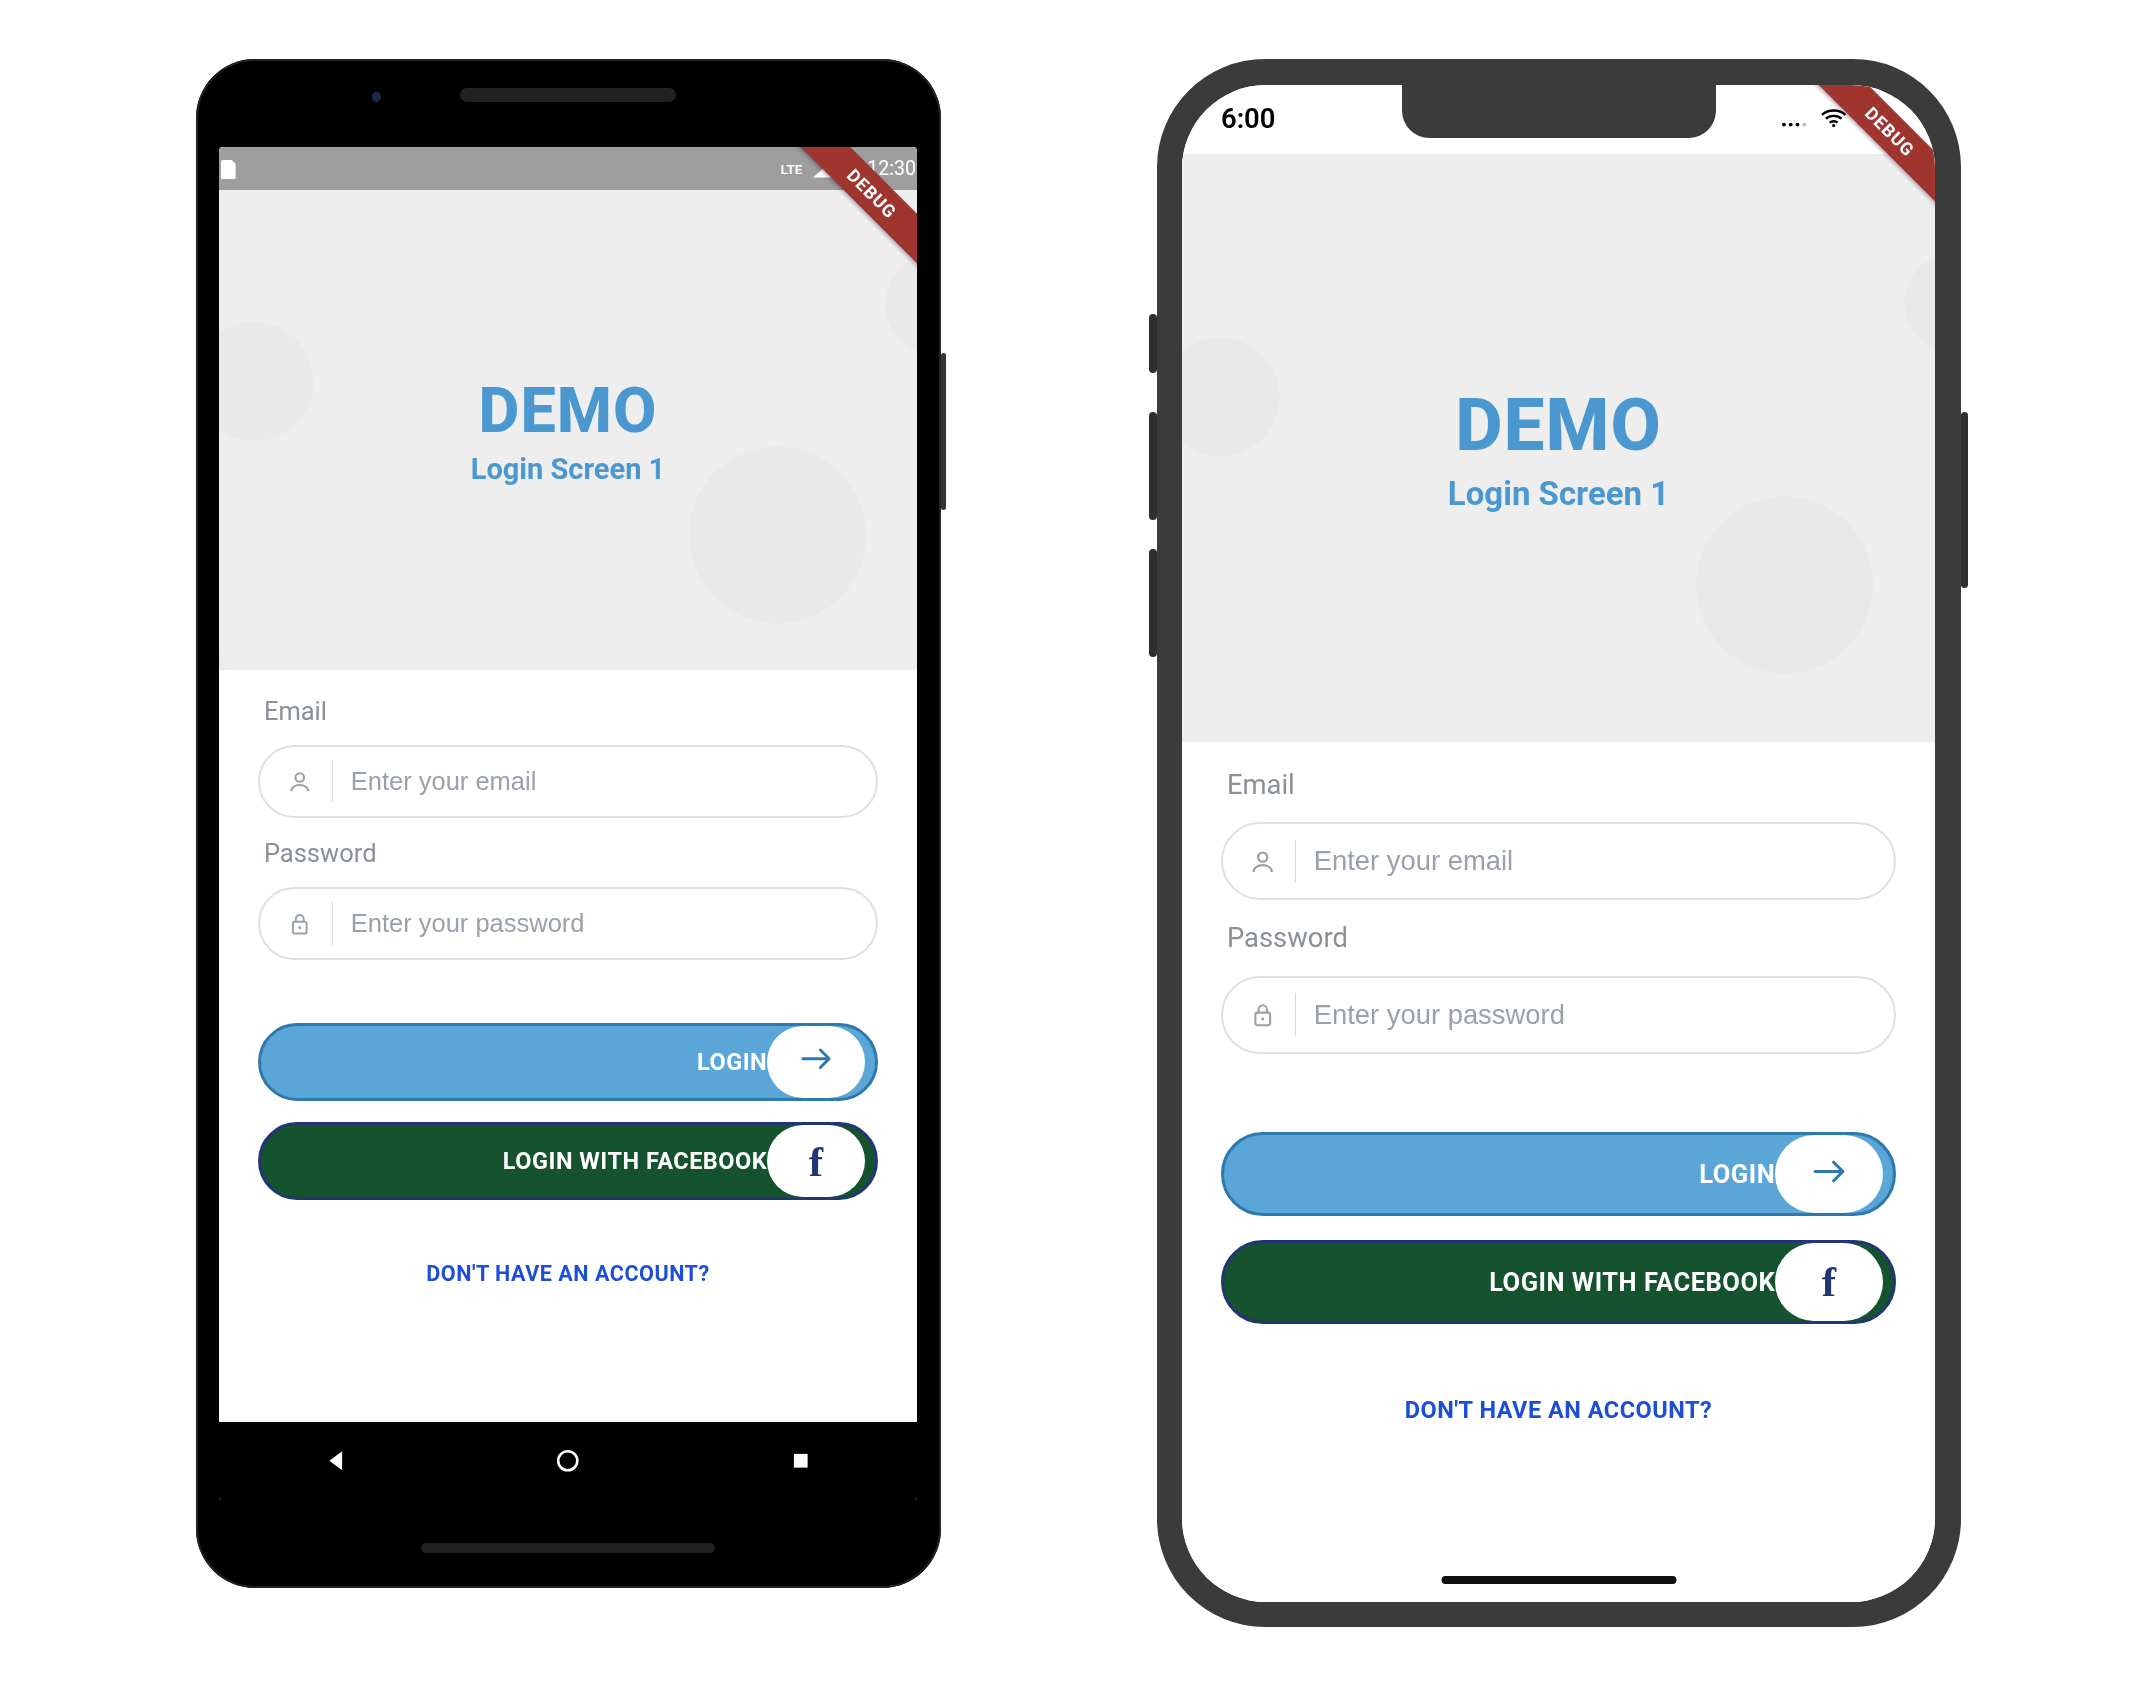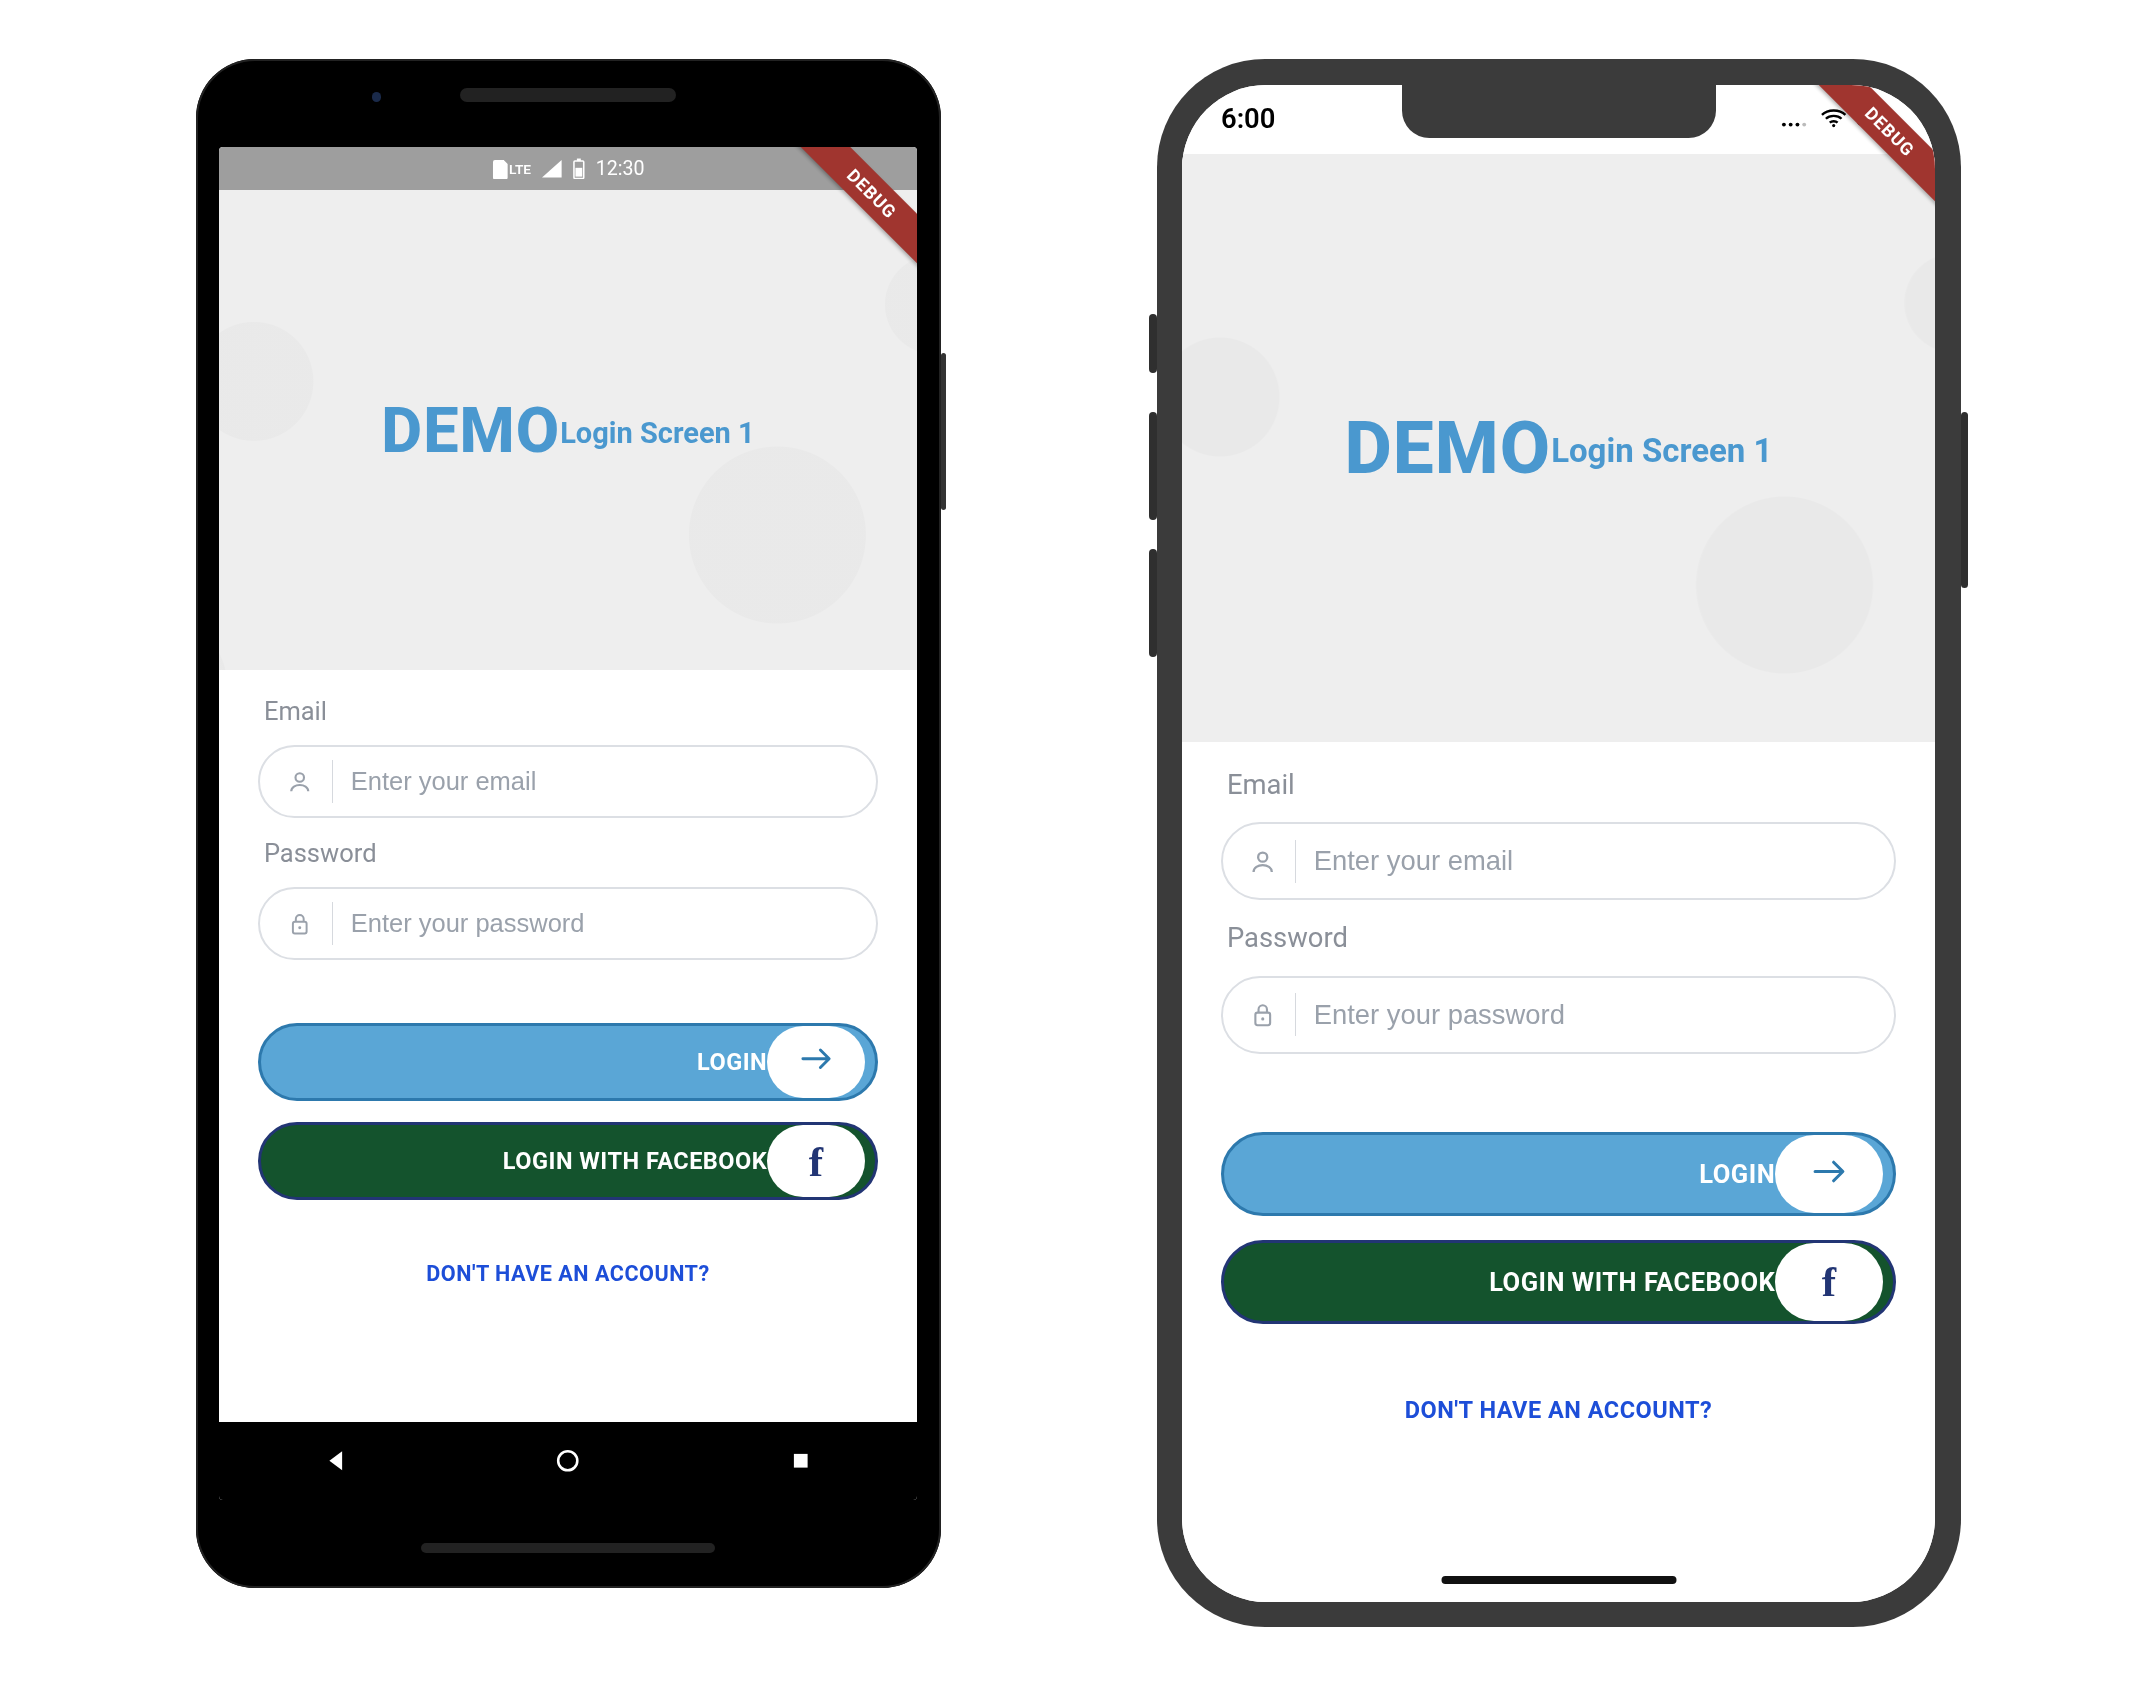--- a/index.html
+++ b/index.html
@@ -90,21 +90,21 @@
   .iphone-device .side-btn.l2 { left:-7.8px; top:353px; width:7.8px; height:108px; }
   .iphone-device .side-btn.l3 { left:-7.8px; top:490px; width:7.8px; height:108px; }
   .iphone-device .side-btn.r1 { right:-7.8px; top:353px; width:7.8px; height:176px; }
 
   
   .android-statusbar {
     height: 43px;
     background: #9e9e9e;
     color: #fff;
     font-size: 19.6px;
-    display: flex; align-items: center; justify-content: center;
+    display: flex; align-items: center; justify-content: space-between;
     padding: 0 1px;
     position: relative; z-index: 20;
   }
   .android-statusbar .left-icons, .android-statusbar .right-icons { display:flex; align-items:center; gap:9.8px; }
   .android-statusbar svg { display:block; }
 
   .ios-statusbar {
     height: 69px;
     display: flex; align-items: center; justify-content: space-between;
     padding: 0 39px 0 39px;
@@ -146,21 +146,21 @@
     background-image:
       radial-gradient(circle at 20% 30%, rgba(0,0,0,0.02) 0 59px, transparent 60px),
       radial-gradient(circle at 70% 50%, rgba(0,0,0,0.02) 0 88px, transparent 89px),
       radial-gradient(circle at 40% 80%, rgba(0,0,0,0.02) 0 69px, transparent 70px),
       radial-gradient(circle at 85% 20%, rgba(0,0,0,0.02) 0 49px, transparent 50px),
       radial-gradient(circle at 10% 70%, rgba(0,0,0,0.02) 0 78px, transparent 79px);
   }
 
   .hero .titles {
     position: relative; z-index:2;
-    display:flex; flex-direction:row; align-items:center; justify-content:center;
+    display:flex; flex-direction:column; align-items:center; justify-content:center;
     height:100%;
   }
   .hero h1 {
     color:#4a98cf; font-weight:800;
     letter-spacing: 1px;
   }
   .hero.android h1 { font-size: 63px; }
   .hero.ios h1 { font-size: 73px; }
   .hero h2 {
     color:#4a98cf; font-weight:700; margin-top:5.9px;

